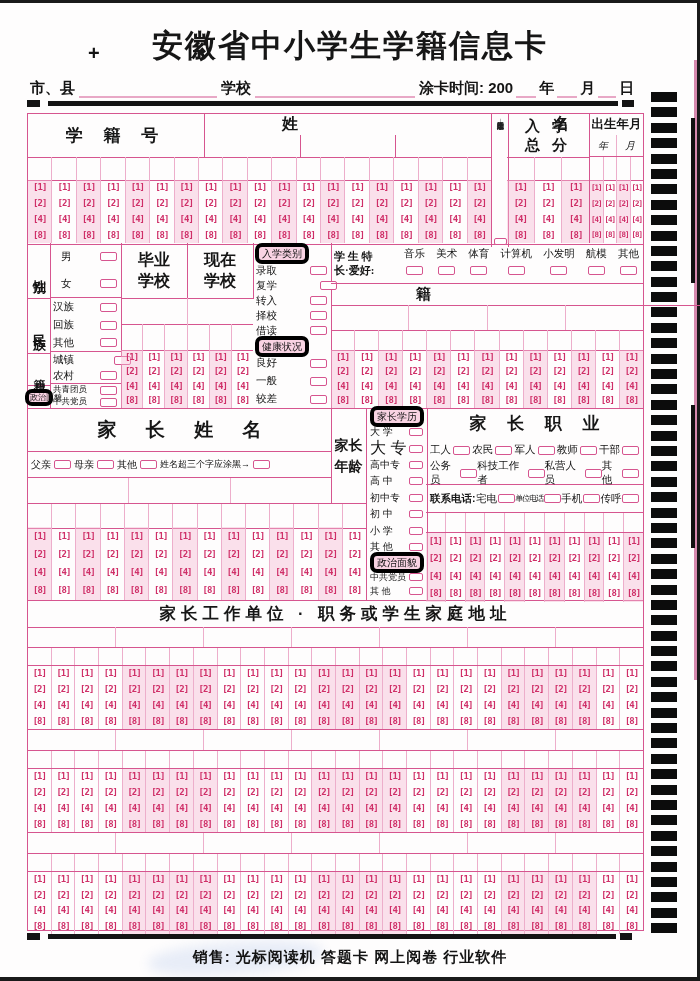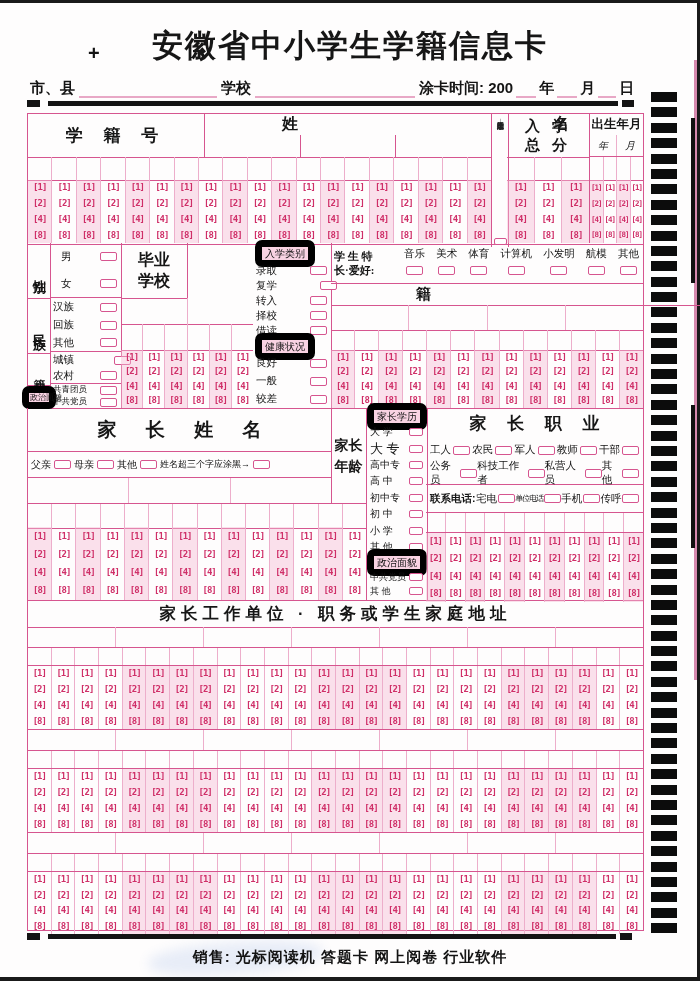--- a/index.html
+++ b/index.html
@@ -19,21 +19,21 @@
   .bub{color:#cf2f68;font-family:"DejaVu Sans Mono","Liberation Mono",monospace;font-size:9px;font-weight:700;text-align:center;letter-spacing:-1px;line-height:1;white-space:nowrap;}
   .small-bub .bub{font-size:7.5px;}
   
   .cellrow{display:flex;align-items:stretch;}
   .cell{flex:1;border-right:1px solid #edaecb;}
   .cell:last-child{border-right:none;}
   
   .cbx{display:inline-block;width:15px;height:7px;border:1px solid #d6558f;border-radius:2px;background:#fff;flex:none;}
   .opt{display:flex;align-items:center;justify-content:space-between;padding:0 4px 0 3px;}
   .olabel{font-size:10.5px;white-space:nowrap;}
-  .tag{display:inline-block;font-size:10px;border:7px solid #000000;border-radius:7px;background:#f9d3e3;padding:0 3px;line-height:13px;white-space:nowrap;}
+  .tag{display:inline-block;font-size:10px;border:4px solid #000000;border-radius:7px;background:#f9d3e3;padding:0 3px;line-height:13px;white-space:nowrap;}
   .vlabel{writing-mode:vertical-rl;text-orientation:upright;font-size:13px;font-weight:700;letter-spacing:2px;}
   .head-big{font-weight:700;color:#161616;}
   .tmark{width:26px;height:10px;background:#0c0c0c;margin-bottom:5.4px;}
   .blank{border-bottom:2px solid #e8a8c6;height:17px;}
   .vtext{writing-mode:vertical-rl;text-orientation:upright;font-size:7.5px;line-height:1.05;color:#222;}
   .note{font-size:9.5px;white-space:nowrap;}
   .flexrow{display:flex;align-items:center;}
 </style>
 </head>
 <body>
@@ -409,20 +409,23 @@
         </div>
       <div class="opt" style="height:12px;">
           <span class="olabel" style="font-size:8.5px;">中共党员</span>
           <span class="cbx"></span>
         </div>
     </div>
 
     <div class="abs br bb head-big" style="left:93px;top:0;width:66px;height:55px;display:flex;align-items:center;justify-content:center;text-align:center;font-size:16px;line-height:1.3;">
         <span style="width:36px;word-break:break-all;">毕业学校</span>
       </div>
+    <div class="abs br bb head-big" style="left:159px;top:0;width:66px;height:55px;display:flex;align-items:center;justify-content:center;text-align:center;font-size:16px;line-height:1.3;">
+        <span style="width:36px;word-break:break-all;">现在学校</span>
+      </div>
     <div class="abs cellrow bb" id="school-blank" style="left:93px;top:55px;width:132px;height:26px;">
         <div class="cell"></div>
         <div class="cell"></div>
       </div>
     <div class="abs cellrow bb" id="cells-school" style="left:93px;top:81px;width:132px;height:26px;">
         <div class="cell"></div>
         <div class="cell"></div>
         <div class="cell"></div>
         <div class="cell"></div>
         <div class="cell"></div>
@@ -760,21 +763,21 @@
 
     <div class="abs bl br" style="left:338px;top:0;width:60px;height:192px;">
       <div style="height:16px;display:flex;align-items:center;justify-content:center;">
           <span class="tag">家长学历</span>
         </div>
       <div class="opt" style="height:16.4px;">
           <span class="olabel" style="font-size:10px;">大 学</span>
           <span class="cbx" style="width:12px;height:6px;"></span>
         </div>
       <div class="opt" style="height:16.4px;">
-          <span class="olabel" style="font-size:13px;">大 专</span>
+          <span class="olabel" style="font-size:16px;">大 专</span>
           <span class="cbx" style="width:12px;height:6px;"></span>
         </div>
       <div class="opt" style="height:16.4px;">
           <span class="olabel" style="font-size:10px;">高中专</span>
           <span class="cbx" style="width:12px;height:6px;"></span>
         </div>
       <div class="opt" style="height:16.4px;">
           <span class="olabel" style="font-size:10px;">高 中</span>
           <span class="cbx" style="width:12px;height:6px;"></span>
         </div>

